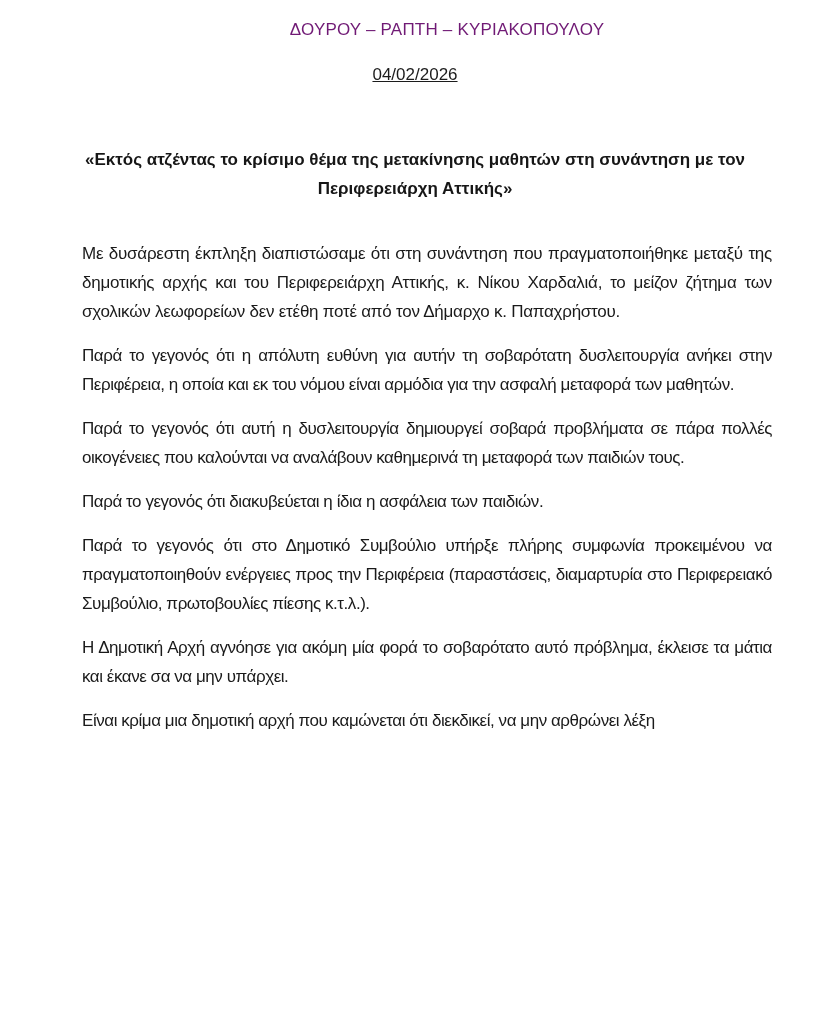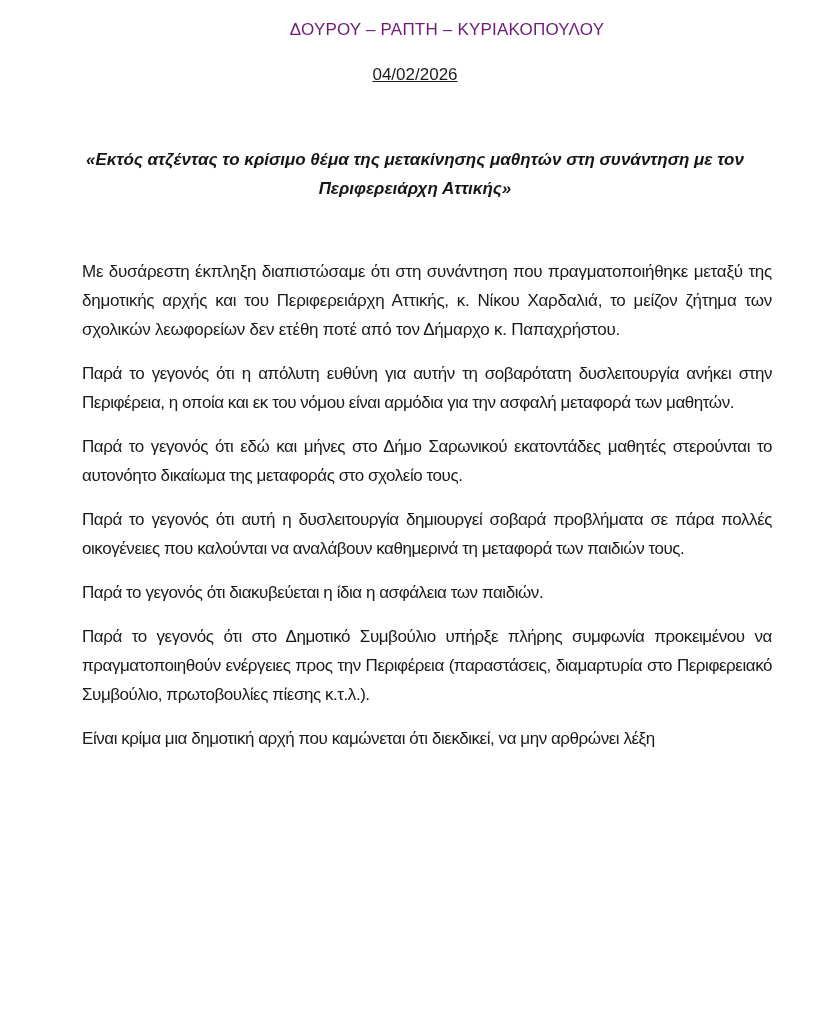--- a/index.html
+++ b/index.html
@@ -46,25 +46,24 @@
     .headline {
       position: absolute;
       top: 145px;
       left: 60px;
       width: 710px;
       text-align: center;
       font-size: 17px;
       font-weight: bold;
       line-height: 29px;
       color: #161616;
-      font-style: italic;
     }
     .body-text {
       position: absolute;
-      top: 257px;
+      top: 239px;
       left: 82px;
       width: 690px;
       font-size: 17px;
       line-height: 29px;
       color: #1a1a1a;
     }
     .body-text p {
       margin: 0 0 10px 0;
       text-align: justify;
       letter-spacing: -0.25px;
@@ -78,19 +77,19 @@
 <body>
 
 <div class="page">
   <div class="authors">ΔΟΥΡΟΥ – ΡΑΠΤΗ – ΚΥΡΙΑΚΟΠΟΥΛΟΥ</div>
   <div class="date">04/02/2026</div>
   <div class="headline">«Εκτός ατζέντας το κρίσιμο θέμα της μετακίνησης μαθητών στη συνάντηση με τον Περιφερειάρχη Αττικής»</div>
 
   <div class="body-text">
     <p>Με δυσάρεστη έκπληξη διαπιστώσαμε ότι στη συνάντηση που πραγματοποιήθηκε μεταξύ της δημοτικής αρχής και του Περιφερειάρχη Αττικής, κ. Νίκου Χαρδαλιά, το μείζον ζήτημα των σχολικών λεωφορείων δεν ετέθη ποτέ από τον Δήμαρχο κ. Παπαχρήστου.</p>
     <p class="tight">Παρά το γεγονός ότι η απόλυτη ευθύνη για αυτήν τη σοβαρότατη δυσλειτουργία ανήκει στην Περιφέρεια, η οποία και εκ του νόμου είναι αρμόδια για την ασφαλή μεταφορά των μαθητών.</p>
-    <p class="tight">Παρά το γεγονός ότι εδώ και μήνες στο Δήμο Σαρωνικού εκατοντάδες μαθητές στερούνται το αυτονόητο δικαίωμα της μεταφοράς στο σχολείο τους.</p>
     <p class="tight">Παρά το γεγονός ότι αυτή η δυσλειτουργία δημιουργεί σοβαρά προβλήματα σε πάρα πολλές οικογένειες που καλούνται να αναλάβουν καθημερινά τη μεταφορά των παιδιών τους.</p>
     <p class="tight">Παρά το γεγονός ότι διακυβεύεται η ίδια η ασφάλεια των παιδιών.</p>
     <p class="tight">Παρά το γεγονός ότι στο Δημοτικό Συμβούλιο υπήρξε πλήρης συμφωνία προκειμένου να πραγματοποιηθούν ενέργειες προς την Περιφέρεια (παραστάσεις, διαμαρτυρία στο Περιφερειακό Συμβούλιο, πρωτοβουλίες πίεσης κ.τ.λ.).</p>
+    <p class="tight">Η Δημοτική Αρχή αγνόησε για ακόμη μία φορά το σοβαρότατο αυτό πρόβλημα, έκλεισε τα μάτια και έκανε σα να μην υπάρχει.</p>
     <p class="tight">Είναι κρίμα μια δημοτική αρχή που καμώνεται ότι διεκδικεί, να μην αρθρώνει λέξη</p>
   </div>
 </div>
 
 </body></html>

